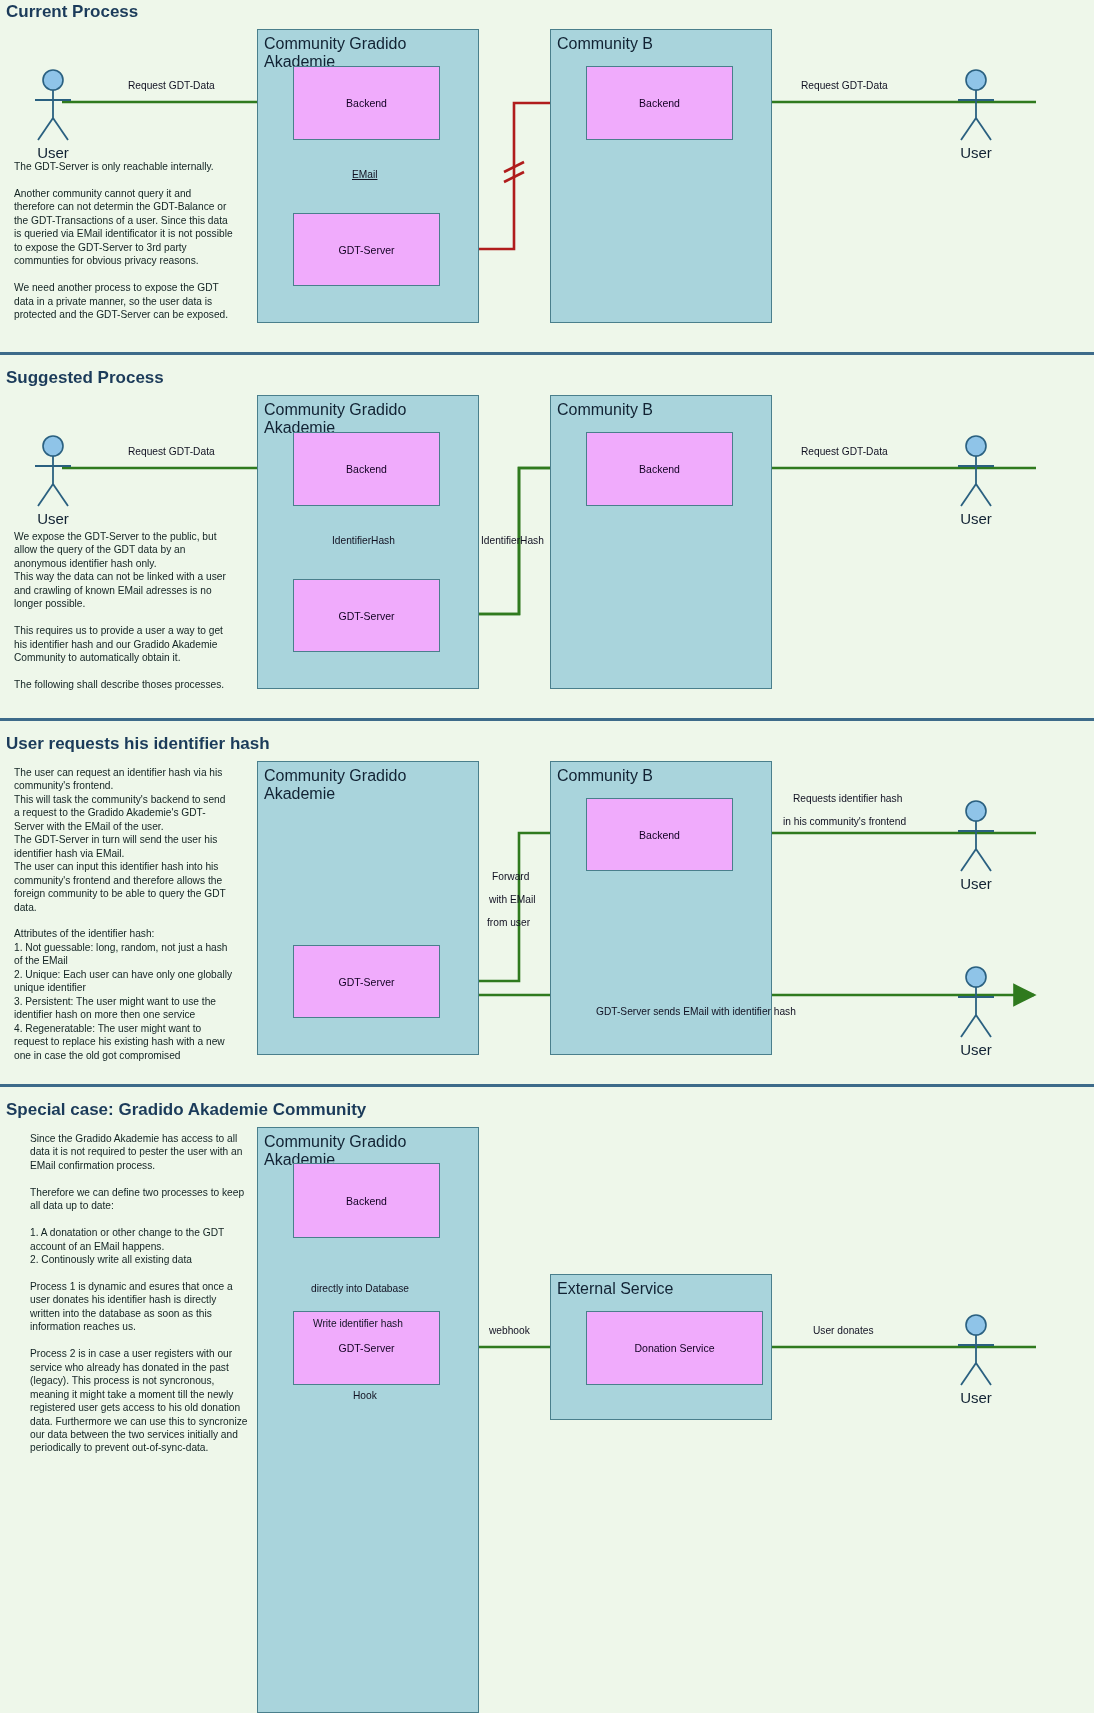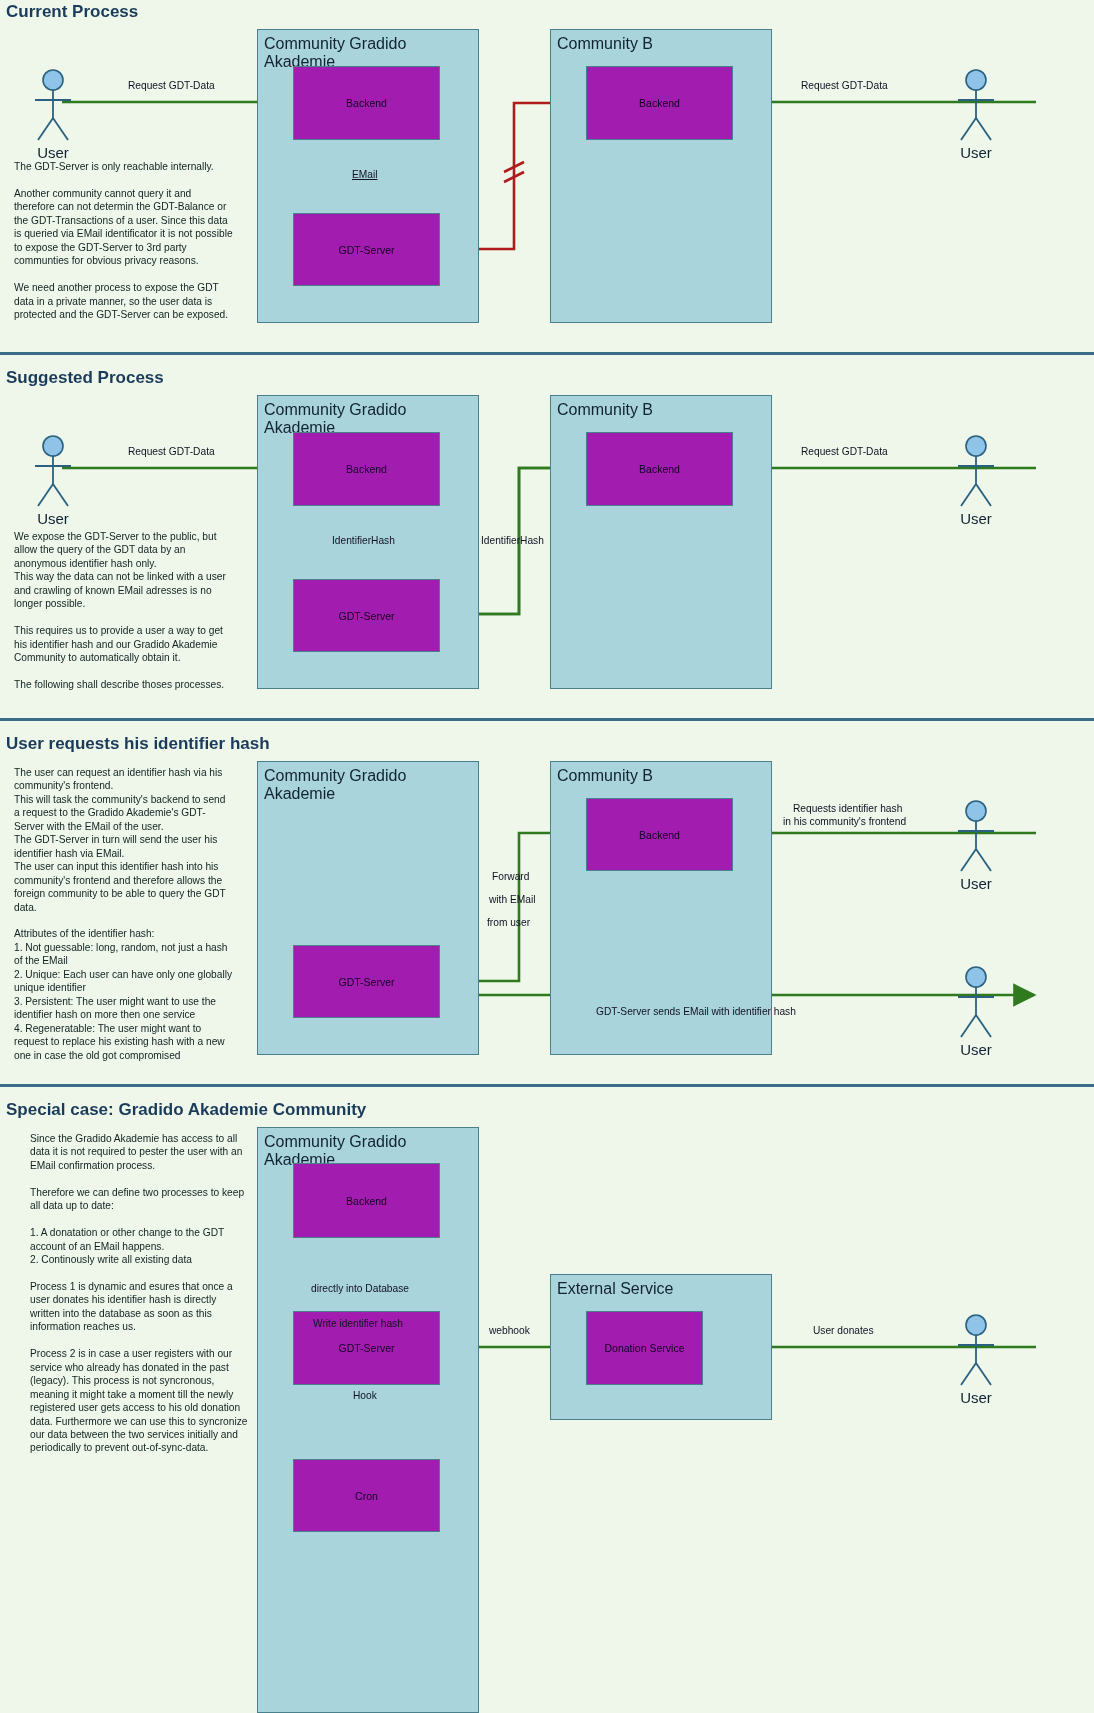--- a/index.html
+++ b/index.html
@@ -35,21 +35,21 @@
   .community .label{
     position:absolute;
     top:5px;
     left:6px;
     font-size:16px;
     color:#123;
   }
 
   .node{
     position:absolute;
-    background:#a21caf;
+    background:#f0abfc;
     border:1px solid #4a7f8c;
     box-sizing:border-box;
     display:flex;
     align-items:center;
     justify-content:center;
     font-size:10.5px;
     color:#102;
   }
 
   .note{
@@ -239,21 +239,21 @@
   <div class="community" style="left:257px;top:761px;width:222px;height:294px;">
     <span class="label">Community Gradido Akademie</span>
   </div>
   <div class="node" style="left:293px;top:945px;width:147px;height:73px;">GDT-Server</div>
 
   <div class="community" style="left:550px;top:761px;width:222px;height:294px;">
     <span class="label">Community B</span>
   </div>
   <div class="node" style="left:586px;top:798px;width:147px;height:73px;">Backend</div>
 
-  <div class="edge-label" style="left:793px;top:793px;margin-top:10px;">Requests identifier hash</div>
+  <div class="edge-label" style="left:793px;top:793px;">Requests identifier hash</div>
   <div class="edge-label" style="left:783px;top:816px;">in his community's frontend</div>
   <div class="edge-label" style="left:492px;top:871px;">Forward</div>
   <div class="edge-label" style="left:489px;top:894px;">with EMail</div>
   <div class="edge-label" style="left:487px;top:917px;">from user</div>
   <div class="edge-label" style="left:596px;top:1006px;">GDT-Server sends EMail with identifier hash</div>
 
   <div class="actor" style="left:948px;top:799px;">
     <svg width="56" height="75" viewBox="0 0 56 75">
       <circle cx="28" cy="12" r="10" fill="#8fc4e8" stroke="#2a6080" stroke-width="1.6"></circle>
       <line x1="28" y1="22" x2="28" y2="50" stroke="#2a6080" stroke-width="1.8"></line>
@@ -300,26 +300,25 @@
 
   <div class="divider" style="top:1084px;"></div>
 
   <div class="section-title" style="left:6px;top:1100px;">Special case: Gradido Akademie Community</div>
 
   <div class="community" style="left:257px;top:1127px;width:222px;height:586px;">
     <span class="label">Community Gradido Akademie</span>
   </div>
   <div class="node" style="left:293px;top:1163px;width:147px;height:75px;">Backend</div>
   <div class="node" style="left:293px;top:1311px;width:147px;height:74px;">GDT-Server</div>
-  <div class="node" style="left:293px;top:1459px;width:147px;height:73px;">Cron</div>
 
   <div class="community" style="left:550px;top:1274px;width:222px;height:146px;">
     <span class="label">External Service</span>
   </div>
-  <div class="node" style="left:586px;top:1311px;width:117px;height:74px;">Donation Service</div>
+  <div class="node" style="left:586px;top:1311px;width:177px;height:74px;">Donation Service</div>
 
   <div class="edge-label" style="left:313px;top:1318px;">Write identifier hash</div>
   <div class="edge-label" style="left:311px;top:1283px;">directly into Database</div>
   <div class="edge-label" style="left:353px;top:1390px;">Hook</div>
   <div class="edge-label" style="left:489px;top:1325px;">webhook</div>
   <div class="edge-label" style="left:813px;top:1325px;text-align:right;">User donates</div>
 
   <div class="actor" style="left:948px;top:1313px;">
     <svg width="56" height="75" viewBox="0 0 56 75">
       <circle cx="28" cy="12" r="10" fill="#8fc4e8" stroke="#2a6080" stroke-width="1.6"></circle>

